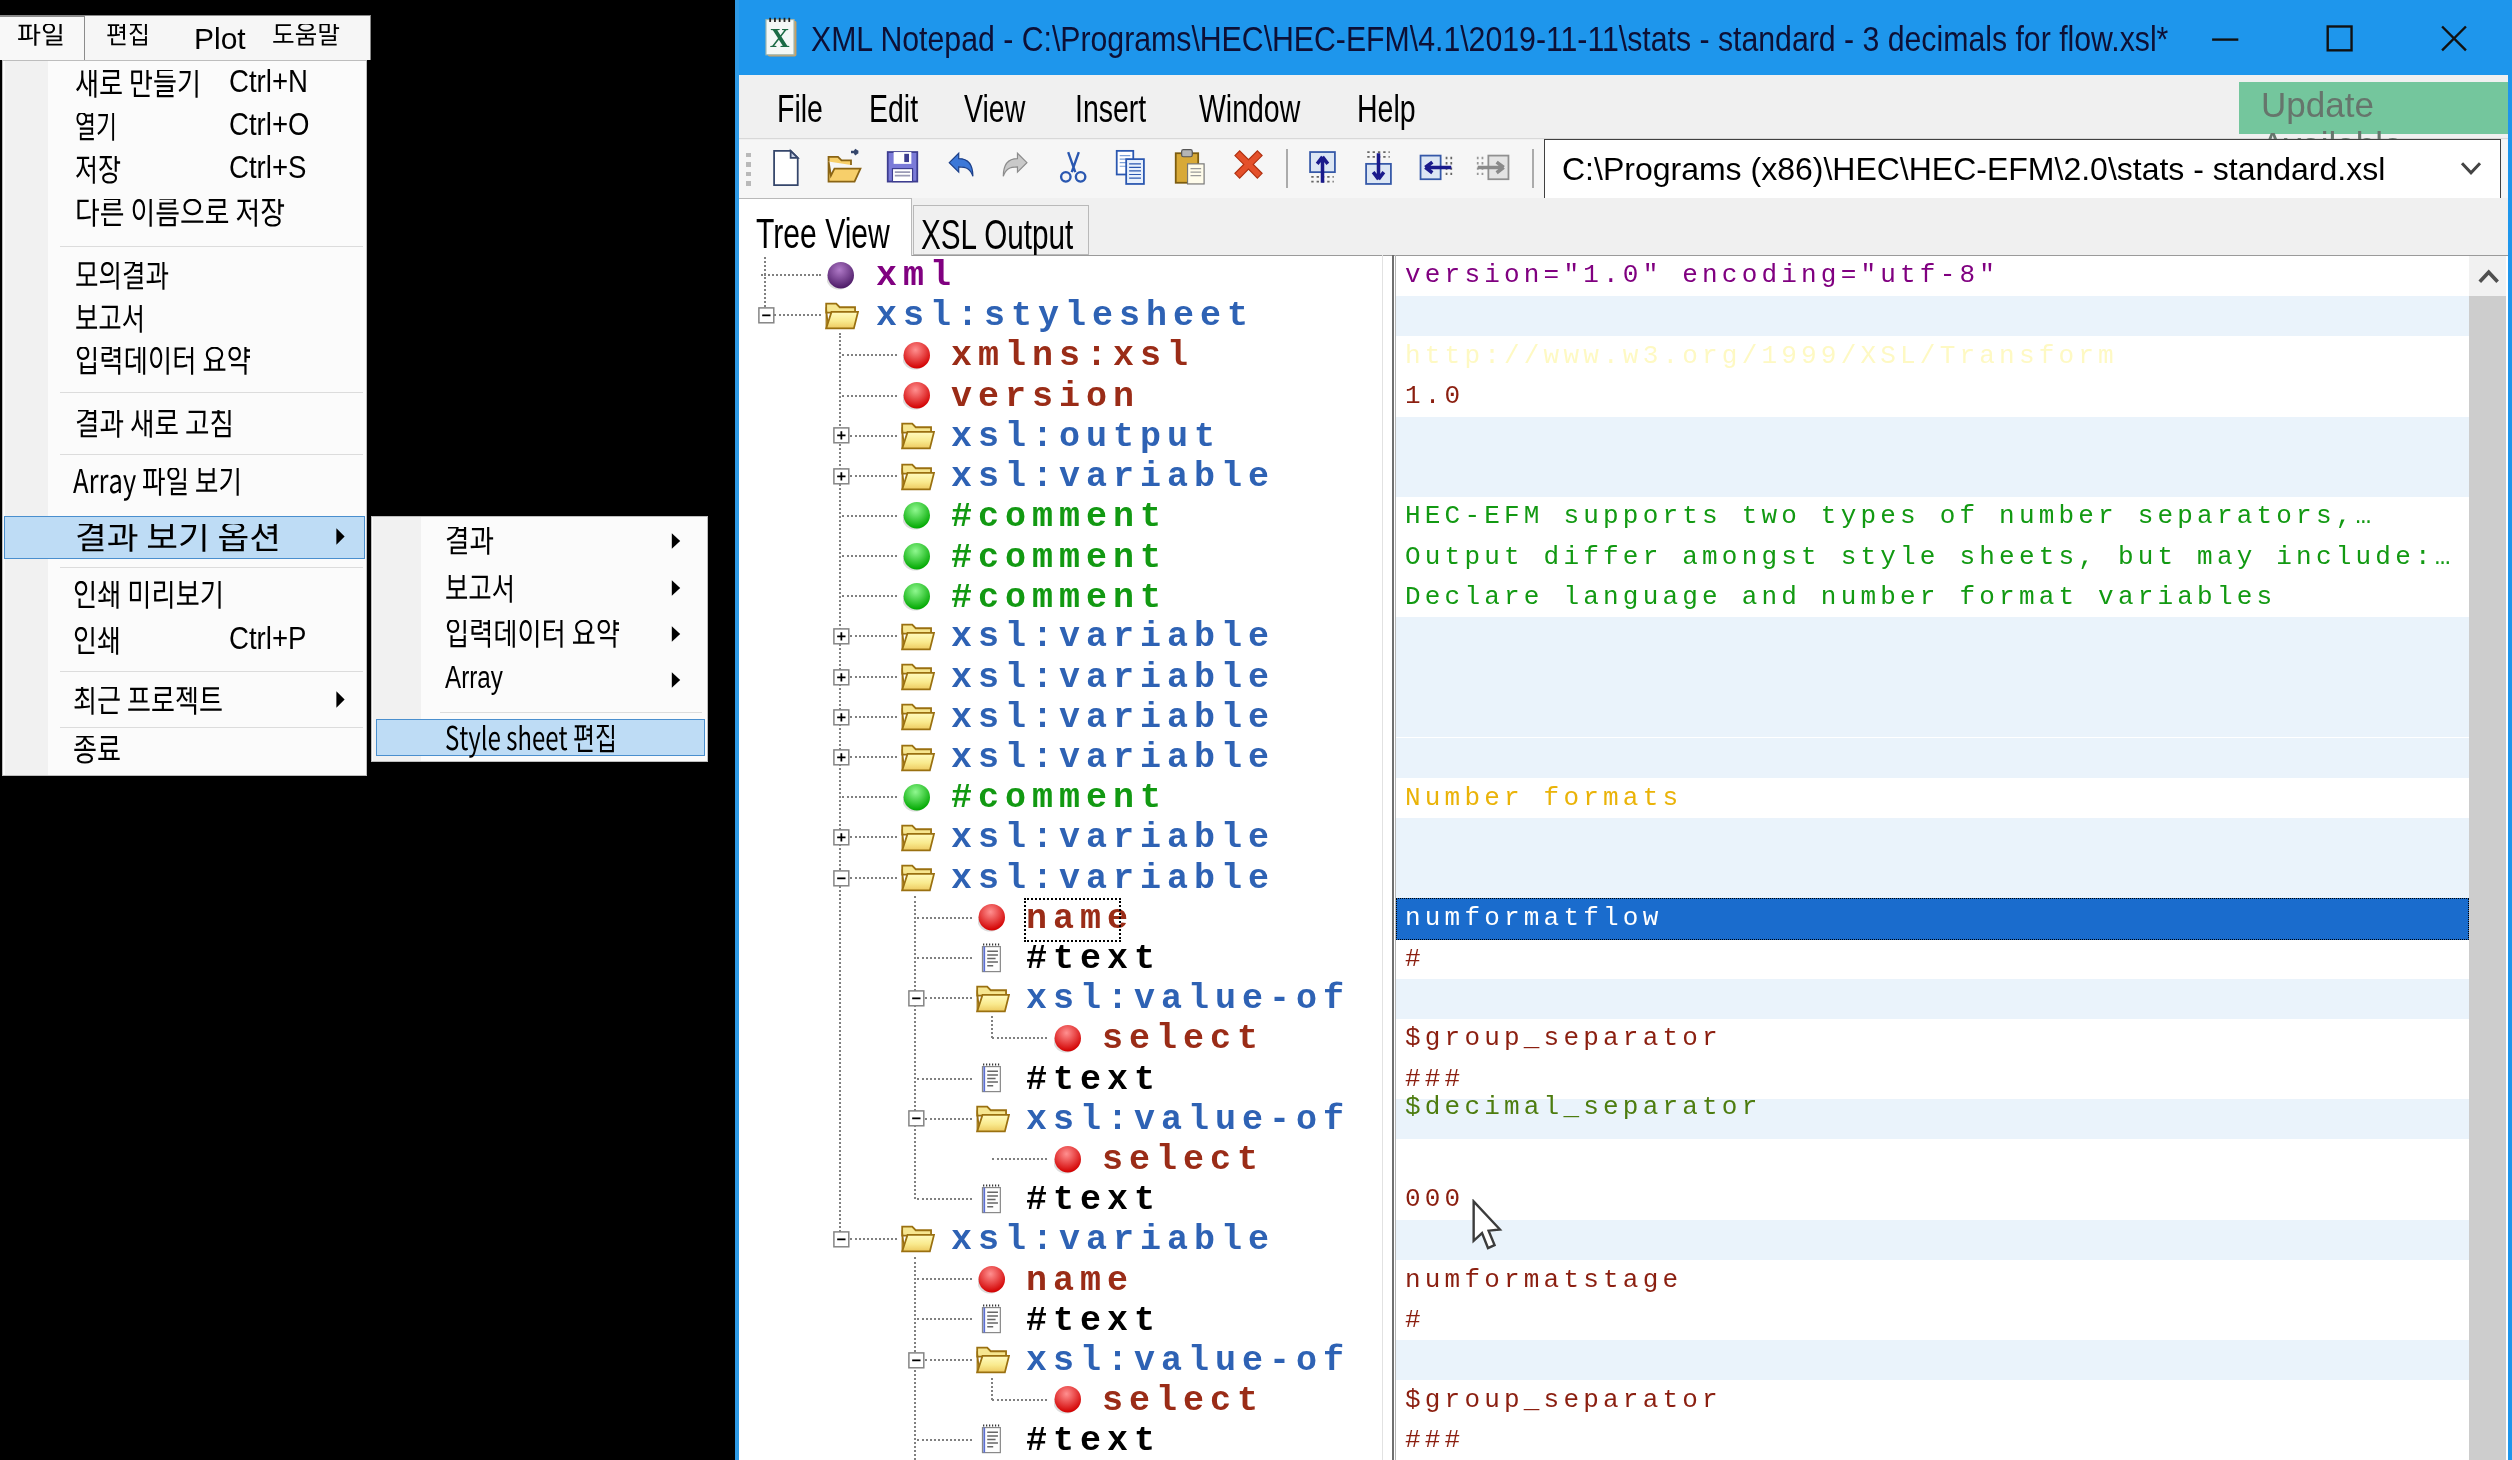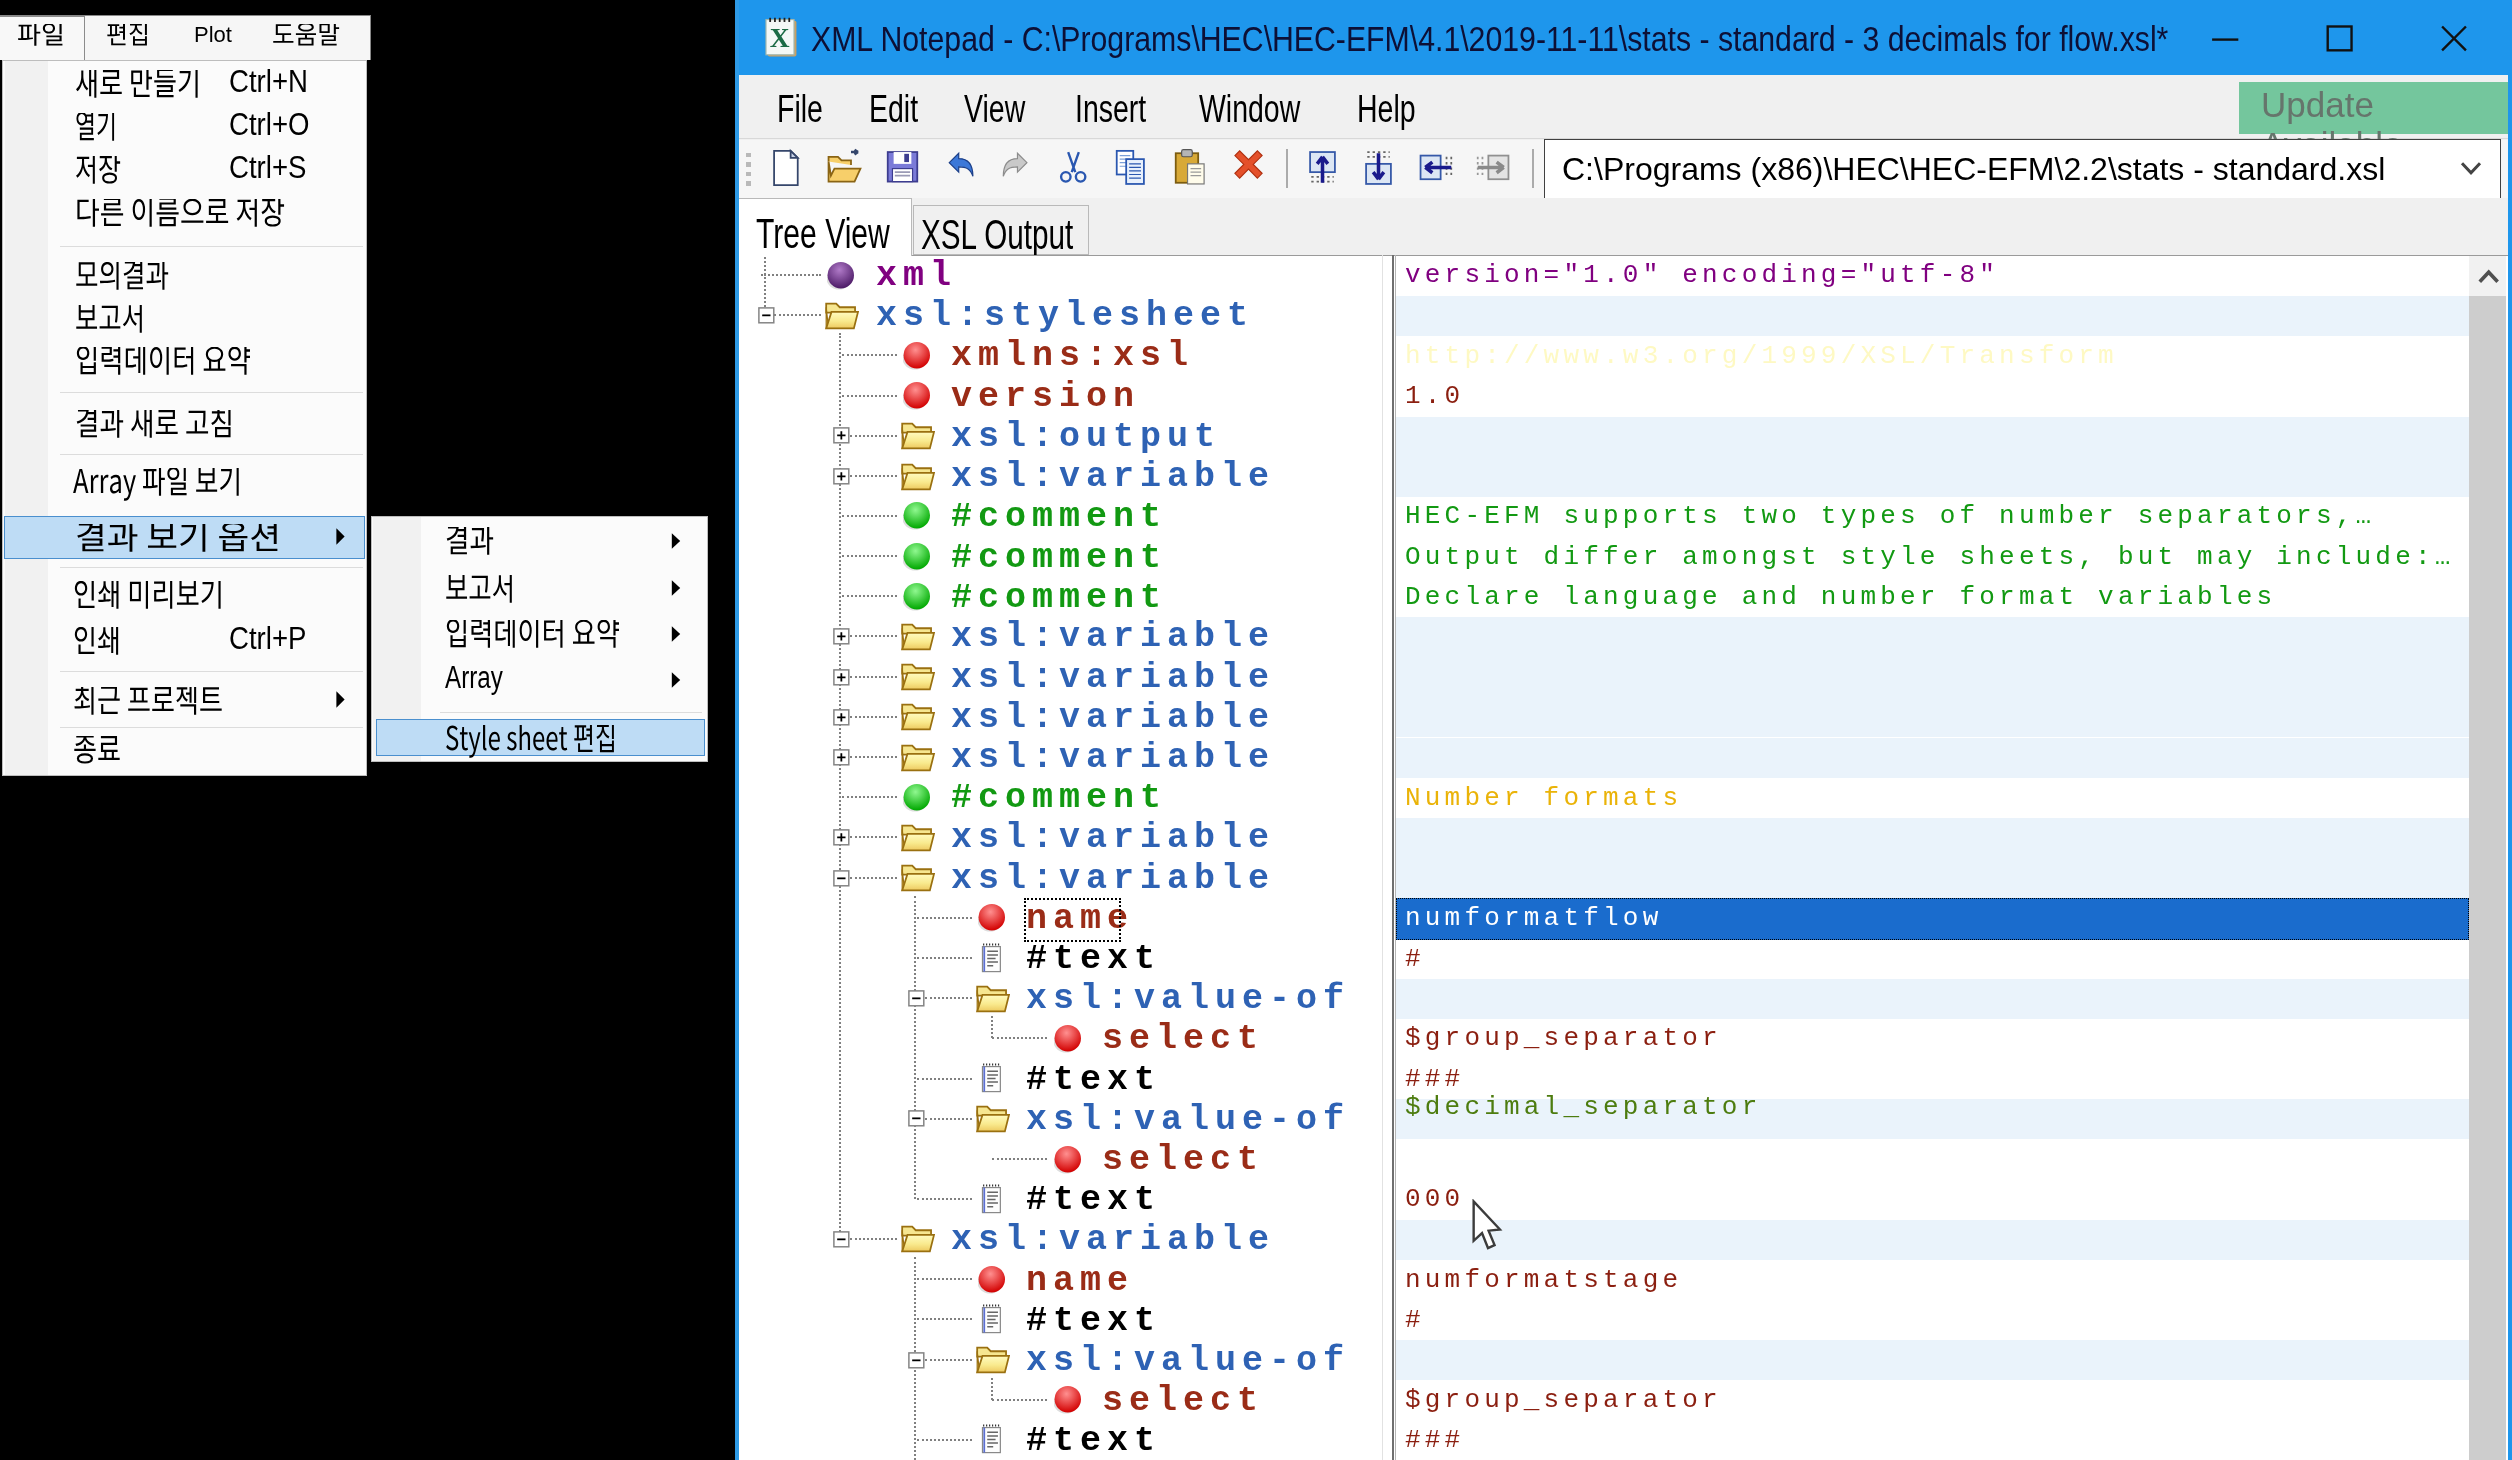--- a/index.html
+++ b/index.html
@@ -105,21 +105,21 @@
 <path d="M50 16 v36 M58 16 v36" stroke="#666" stroke-width="3" stroke-dasharray="4 5"></path>
 <path d="M58 34 h-44 m0 0 l12 -9 m-12 9 l12 9" stroke="#1a1a8c" stroke-width="6" fill="none"></path>
     </svg>
 <svg class="abs" style="left:1473px;top:147px" width="39" height="42" viewBox="0 0 66 70">
       <rect x="26" y="14" width="34" height="40" fill="#e4e4e4" stroke="#909090" stroke-width="3"></rect>
 <path d="M8 16 v36 M16 16 v36" stroke="#999" stroke-width="3" stroke-dasharray="4 5"></path>
 <path d="M8 34 h44 m0 0 l-12 -9 m12 9 l-12 9" stroke="#8a8a8a" stroke-width="6" fill="none"></path>
     </svg>
 <div class="abs" style="left:1532px;top:149px;width:1.8px;height:39px;background:#ababab"></div>
 <div class="abs" style="left:1544px;top:139px;width:957px;height:60px;background:#fff;border:1.8px solid #404040"></div>
-<div class="abs" style="left:1562px;top:151px;font-size:32px;color:#000;white-space:pre">C:\Programs (x86)\HEC\HEC-EFM\2.2\stats - standard.xsl</div>
+<div class="abs" style="left:1562px;top:151px;font-size:32px;color:#000;white-space:pre">C:\Programs (x86)\HEC\HEC-EFM\2.0\stats - standard.xsl</div>
 <svg class="abs" style="left:2456px;top:156px" width="30" height="24" viewBox="0 0 50 40">
 <path d="M10 12 l15 16 l15 -16" stroke="#444" stroke-width="5" fill="none"></path>
     </svg>
 <div class="abs" style="left:735px;top:198px;width:1777px;height:57px;background:#f0f0f0"></div>
 <div class="abs" style="left:913px;top:205px;width:176px;height:50px;background:#f0f0f0;border:1.2px solid #b9b9b9"></div>
 <div class="abs" style="left:921px;top:210px;font-size:43px;color:#000;transform:scaleX(0.69);transform-origin:0 0">XSL Output</div>
 <div class="abs" style="left:738px;top:255px;width:1770px;height:1205px;background:#fff;border-top:1.2px solid #9a9a9a"></div>
 <div class="abs" style="left:738px;top:198px;width:174px;height:58px;background:#fff;border:1.2px solid #b9b9b9;border-bottom:none;border-left:none"></div>
 <div class="abs" style="left:756px;top:209px;font-size:43px;color:#000;transform:scaleX(0.70);transform-origin:0 0">Tree View</div>
 <div class="abs" style="left:735px;top:0;width:3.6px;height:1460px;background:#2e9ae6"></div>
@@ -593,21 +593,21 @@
 <path d="M6 4 L6 70 L20 57 L30 82 L41 77 L31 53 L50 51 Z" fill="#fff" stroke="#3c3c3c" stroke-width="4" stroke-linejoin="miter"></path>
 </svg>
 <div class="abs" style="left:0;top:15px;width:371px;height:45px;background:#f6f6f6;border-top:1.2px solid #888;border-right:1.2px solid #888"></div>
 <div class="abs" style="left:0;top:16px;width:85px;height:44px;background:#f8f8f8;border:1.2px solid #8c8c8c;border-left:none;border-bottom:none"></div>
 <svg style="position:absolute;left:16.7px;top:24px" width="48" height="26" viewBox="0 -760 1840 1000" preserveAspectRatio="none">
       <path d="M61.419677734375 -729.620849609375H564.8299560546875V-661.7894287109375H61.419677734375ZM48.759765625 -145.9891357421875 38.859619140625 -216.2105712890625Q120.12518654586378 -216.2105712890625 216.25640652523163 -217.66878400530135Q312.38762650459944 -219.12699672154017 412.97854225620597 -224.4737766810826Q513.5694580078125 -229.820556640625 606.3994140625 -241.2105712890625L611.3494873046875 -179.499267578125Q517.1295166015625 -164.3292236328125 417.1895751953125 -157.0491943359375Q317.2496337890625 -149.7691650390625 222.8096923828125 -147.879150390625Q128.3697509765625 -145.9891357421875 48.759765625 -145.9891357421875ZM158.47900390625 -678.0296630859375H239.4508056640625V-197.0701904296875H158.47900390625ZM386.798828125 -678.0296630859375H467.16064453125V-197.0701904296875H386.798828125ZM661.7489013671875 -826.5303955078125H745.060791015625V77.92041015625H661.7489013671875ZM725.92041015625 -465.4508056640625H893.020263671875V-395.6693115234375H725.92041015625ZM1223.6357251544332 -793.7706298828125Q1291.780029296875 -793.7706298828125 1344.400146484375 -768.2105712890625Q1397.020263671875 -742.6505126953125 1427.1653442382812 -697.6154174804688Q1457.3104248046875 -652.580322265625 1457.3104248046875 -592.8260595271017Q1457.3104248046875 -534.1201171875 1427.1653442382812 -488.780029296875Q1397.020263671875 -443.43994140625 1344.400146484375 -418.18487548828125Q1291.780029296875 -392.9298095703125 1223.6357251544332 -392.9298095703125Q1156.539794921875 -392.9298095703125 1103.7246704101562 -418.18487548828125Q1050.9095458984375 -443.43994140625 1020.45947265625 -488.68389892578125Q990.0093994140625 -533.9278564453125 990.0093994140625 -592.8502197265625Q990.0093994140625 -652.580322265625 1020.4332216702975 -697.6975258275082Q1050.8570439265325 -742.8147293893915 1103.6984194242036 -768.292679636102Q1156.539794921875 -793.7706298828125 1223.6357251544332 -793.7706298828125ZM1223.760952173737 -725.379150390625Q1179.80029296875 -725.379150390625 1145.4055786132812 -708.559326171875Q1111.0108642578125 -691.739501953125 1090.9960327148438 -661.8697509765625Q1070.981201171875 -632.0 1070.981201171875 -593.0452270507812Q1070.981201171875 -554.0904541015625 1090.9960327148438 -524.3306884765625Q1111.0108642578125 -494.5709228515625 1145.3324508666992 -477.7510986328125Q1179.654037475586 -460.9312744140625 1223.7817916870117 -460.9312744140625Q1267.9095458984375 -460.9312744140625 1302.4142456054688 -477.7510986328125Q1336.9189453125 -494.5709228515625 1356.9337768554688 -524.3306884765625Q1376.9486083984375 -554.0904541015625 1376.9486083984375 -593.0452270507812Q1376.9486083984375 -632.0 1356.9337768554688 -661.8697509765625Q1336.9189453125 -691.739501953125 1302.320278345612 -708.559326171875Q1267.721611378724 -725.379150390625 1223.760952173737 -725.379150390625ZM1627.798828125 -826.5303955078125H1711.1107177734375V-363.5303955078125H1627.798828125ZM1126.3494873046875 -319.16064453125H1711.1107177734375V-99.83935546875H1209.4913330078125V36.3697509765625H1128.5694580078125V-161.7706298828125H1629.1888427734375V-252.8892822265625H1126.3494873046875ZM1128.5694580078125 -0.7908935546875H1741.700439453125V65.8704833984375H1128.5694580078125Z" fill="#000"></path>
     </svg>
 <svg style="position:absolute;left:106px;top:24px" width="44" height="26" viewBox="0 -760 1840 1000" preserveAspectRatio="none">
       <path d="M710.5289306640625 -826.5303955078125H793.8408203125V-153.56005859375H710.5289306640625ZM76.739501953125 -753.940673828125H552.6099853515625V-685.71923828125H76.739501953125ZM61.8096923828125 -289.819091796875 52.299560546875 -360.04052734375Q126.6895751953125 -360.04052734375 217.32851068327957 -361.49552565354566Q307.96744617124665 -362.95052396334137 402.0734447653108 -367.8005183293269Q496.179443359375 -372.6505126953125 580.619384765625 -382.260498046875L585.3494873046875 -320.1591796875Q498.5885230109149 -306.34794921875 405.41907839998873 -299.97353515625Q312.2496337890625 -293.59912109375 223.72467041015625 -291.7091064453125Q135.19970703125 -289.819091796875 61.8096923828125 -289.819091796875ZM166.35888671875 -695.2293701171875H246.940673828125V-348.260498046875H166.35888671875ZM382.798828125 -695.2293701171875H462.9906005859375V-348.260498046875H382.798828125ZM560.140380859375 -655.28076171875H754.3900146484375V-587.059326171875H560.140380859375ZM560.140380859375 -482.6302490234375H754.3900146484375V-414.4088134765625H560.140380859375ZM215.299560546875 -10.40087890625H817.720703125V57.820556640625H215.299560546875ZM215.299560546875 -208.8798828125H298.00146484375V32.6505126953125H215.299560546875ZM1210.6490478515625 -748.9703369140625H1279.2105712890625V-679.4508056640625Q1279.2105712890625 -599.940673828125 1247.0256958007812 -531.0904541015625Q1214.8408203125 -462.240234375 1157.060791015625 -411.56005859375Q1099.28076171875 -360.8798828125 1023.020263671875 -334.7098388671875L981.4493408203125 -400.541259765625Q1032.4696044921875 -416.9312744140625 1074.2745971679688 -445.12628173828125Q1116.07958984375 -473.3212890625 1146.5694580078125 -510.1512451171875Q1177.059326171875 -546.981201171875 1193.8541870117188 -590.2510986328125Q1210.6490478515625 -633.52099609375 1210.6490478515625 -679.4508056640625ZM1226.95947265625 -748.9703369140625H1295.1309814453125V-679.4508056640625Q1295.1309814453125 -635.52099609375 1311.7308349609375 -594.9461059570312Q1328.3306884765625 -554.3712158203125 1359.2355346679688 -519.3462524414062Q1390.140380859375 -484.3212890625 1431.8603515625 -457.8212890625Q1473.580322265625 -431.3212890625 1523.820556640625 -415.541259765625L1482.6396484375 -350.7098388671875Q1407.5491943359375 -374.8798828125 1349.8541870117188 -423.06005859375Q1292.1591796875 -471.240234375 1259.559326171875 -537.0904541015625Q1226.95947265625 -602.940673828125 1226.95947265625 -679.4508056640625ZM1004.31982421875 -767.28076171875H1499.2901611328125V-700.4493408203125H1004.31982421875ZM1627.798828125 -826.5303955078125H1711.1107177734375V-337.0499267578125H1627.798828125ZM1128.95947265625 -292.7301025390625H1210.4913330078125V-185.1309814453125H1629.1888427734375V-292.7301025390625H1711.1107177734375V65.8704833984375H1128.95947265625ZM1210.4913330078125 -118.859619140625V-2.3509521484375H1629.1888427734375V-118.859619140625Z" fill="#000"></path>
     </svg>
-<div class="abs" style="left:194px;top:21.5px;font-size:22px;color:#000">Plot</div>
+<div class="abs" style="left:194px;top:21.5px;font-size:30px;color:#000">Plot</div>
 <svg style="position:absolute;left:272px;top:24px" width="68" height="26" viewBox="0 -760 2760 1000" preserveAspectRatio="none">
       <path d="M153.7894287109375 -404.28076171875H774.820556640625V-336.6693115234375H153.7894287109375ZM50.0296630859375 -105.1107177734375H869.7503662109375V-35.71923828125H50.0296630859375ZM416.819091796875 -375.1700439453125H499.1309814453125V-77.700439453125H416.819091796875ZM153.7894287109375 -754.500732421875H765.7706298828125V-686.279296875H236.7113037109375V-374.2901611328125H153.7894287109375ZM1337.4290771484375 -365.2496337890625H1419.1309814453125V-208.6099853515625H1337.4290771484375ZM1378.1471019071691 -809.820556640625Q1476.460205078125 -809.820556640625 1547.5553588867188 -789.4555053710938Q1618.6505126953125 -769.0904541015625 1657.4906005859375 -731.140380859375Q1696.3306884765625 -693.1903076171875 1696.3306884765625 -639.2213016250759Q1696.3306884765625 -586.2901611328125 1657.4906005859375 -548.340087890625Q1618.6505126953125 -510.3900146484375 1547.5553588867188 -490.52496337890625Q1476.460205078125 -470.659912109375 1378.1471019071691 -470.659912109375Q1280.8798828125 -470.659912109375 1209.2847290039062 -490.52496337890625Q1137.6895751953125 -510.3900146484375 1098.8494873046875 -548.340087890625Q1060.0093994140625 -586.2901611328125 1060.0093994140625 -639.2213016250759Q1060.0093994140625 -693.1903076171875 1098.8494873046875 -731.140380859375Q1137.6895751953125 -769.0904541015625 1209.2847290039062 -789.4555053710938Q1280.8798828125 -809.820556640625 1378.1471019071691 -809.820556640625ZM1378.3650512695312 -744.5491943359375Q1306.7503662109375 -744.5491943359375 1254.2456665039062 -731.9493408203125Q1201.740966796875 -719.3494873046875 1173.5061645507812 -696.0897216796875Q1145.2713623046875 -672.8299560546875 1145.2713623046875 -639.3317192925347Q1145.2713623046875 -606.6505126953125 1173.5061645507812 -583.3907470703125Q1201.740966796875 -560.1309814453125 1254.2456665039062 -547.8361206054688Q1306.7503662109375 -535.541259765625 1378.3650512695312 -535.541259765625Q1449.979736328125 -535.541259765625 1502.2894287109375 -547.8361206054688Q1554.59912109375 -560.1309814453125 1582.8339233398438 -583.3907470703125Q1611.0687255859375 -606.6505126953125 1611.0687255859375 -639.3317192925347Q1611.0687255859375 -672.8299560546875 1582.8339233398438 -696.0897216796875Q1554.59912109375 -719.3494873046875 1502.2894287109375 -731.9493408203125Q1449.979736328125 -744.5491943359375 1378.3650512695312 -744.5491943359375ZM1069.9095458984375 -232.0701904296875H1686.92041015625V65.8704833984375H1069.9095458984375ZM1605.778564453125 -165.23876953125H1151.0513916015625V-1.5709228515625H1605.778564453125ZM969.6396484375 -401.500732421875H1786.92041015625V-333.6693115234375H969.6396484375ZM2508.6287841796875 -826.5303955078125H2591.5506591796875V-366.580322265625H2508.6287841796875ZM2555.3900146484375 -632.0810546875H2724.6302490234375V-563.299560546875H2555.3900146484375ZM1927.1092529296875 -775.720703125H2342.8502197265625V-413.099853515625H1927.1092529296875ZM2261.9283447265625 -709.279296875H2008.0311279296875V-479.9312744140625H2261.9283447265625ZM2017.499267578125 -323.820556640625H2591.5506591796875V-101.83935546875H2101.0311279296875V33.8096923828125H2019.71923828125V-164.380615234375H2510.018798828125V-257.5491943359375H2017.499267578125ZM2019.71923828125 -1.180908203125H2624.0904541015625V65.8704833984375H2019.71923828125Z" fill="#000"></path>
     </svg>
 <div class="abs" style="left:1.8px;top:60px;width:365px;height:716px;background:#fbfbfb;border:1.2px solid #bdbdbd"></div>
 <div class="abs" style="left:4.8px;top:61px;width:43px;height:714px;background:#f1f1f1"></div>
 <div class="abs" style="left:3.6px;top:516px;width:361px;height:43px;background:#bedcf5;border:1.8px solid #4a8fce"></div>
 <svg style="position:absolute;left:75px;top:70px" width="126" height="33" viewBox="0 -760 4824 1000" preserveAspectRatio="none">
       <path d="M239.5289306640625 -741.6005859375H304.580322265625V-569.3712158203125Q304.580322265625 -498.180908203125 290.00543212890625 -430.380615234375Q275.4305419921875 -362.580322265625 247.96563720703125 -302.75506591796875Q220.500732421875 -242.9298095703125 181.30572509765625 -195.27459716796875Q142.1107177734375 -147.619384765625 92.8704833984375 -117.71923828125L39.619384765625 -179.380615234375Q86.6895751953125 -206.8907470703125 123.51953125 -249.120849609375Q160.3494873046875 -291.3509521484375 186.4493408203125 -343.60601806640625Q212.5491943359375 -395.861083984375 226.0390625 -453.5311279296875Q239.5289306640625 -511.201171875 239.5289306640625 -569.3712158203125ZM254.2293701171875 -741.6005859375H319.6707763671875V-574.0513916015625Q319.6707763671875 -518.1512451171875 332.2706298828125 -463.00616455078125Q344.8704833984375 -407.861083984375 369.1903076171875 -358.88604736328125Q393.5101318359375 -309.9110107421875 428.86505126953125 -270.1309814453125Q464.219970703125 -230.3509521484375 509.340087890625 -205.7908935546875L459.4290771484375 -140.619384765625Q409.798828125 -169.3494873046875 371.49383544921875 -214.72467041015625Q333.1888427734375 -260.099853515625 307.198974609375 -317.840087890625Q281.2091064453125 -375.580322265625 267.71923828125 -440.85565185546875Q254.2293701171875 -506.1309814453125 254.2293701171875 -574.0513916015625ZM738.7489013671875 -826.92041015625H818.5506591796875V77.5303955078125H738.7489013671875ZM595.1201171875 -463.4305419921875H768.83935546875V-394.819091796875H595.1201171875ZM539.9688720703125 -807.6005859375H618.6005859375V32.4305419921875H539.9688720703125ZM970.0296630859375 -102.720703125H1789.7503662109375V-33.71923828125H970.0296630859375ZM1336.819091796875 -296.3900146484375H1419.1309814453125V-73.900146484375H1336.819091796875ZM1069.95947265625 -759.940673828125H1688.16064453125V-485.619384765625H1154.101318359375V-304.9703369140625H1072.179443359375V-552.060791015625H1606.23876953125V-692.1092529296875H1069.95947265625ZM1072.179443359375 -339.52099609375H1709.16064453125V-271.9095458984375H1072.179443359375ZM2151.1092529296875 -745.380615234375H2566.8502197265625V-326.51953125H2151.1092529296875ZM2485.9283447265625 -678.1591796875H2232.0311279296875V-393.740966796875H2485.9283447265625ZM2732.6287841796875 -827.140380859375H2815.5506591796875V-164.0499267578125H2732.6287841796875ZM2789.8502197265625 -551.720703125H2949.020263671875V-482.5491943359375H2789.8502197265625ZM2252.619384765625 -10.40087890625H2856.140380859375V57.820556640625H2252.619384765625ZM2252.619384765625 -227.1700439453125H2335.3212890625V18.780029296875H2252.619384765625ZM3034.419677734375 -449.2510986328125H3851.700439453125V-381.8096923828125H3034.419677734375ZM3142.95947265625 -589.2916259765625H3754.140380859375V-522.240234375H3142.95947265625ZM3142.95947265625 -797.0108642578125H3744.700439453125V-729.7894287109375H3224.88134765625V-535.6302490234375H3142.95947265625ZM3132.51953125 -303.3306884765625H3746.04052734375V-90.5694580078125H3216.2713623046875V23.1092529296875H3134.739501953125V-152.5506591796875H3664.5086669921875V-238.2293701171875H3132.51953125ZM3134.739501953125 1.1591796875H3773.3104248046875V67.04052734375H3134.739501953125ZM4612.9688720703125 -826.92041015625H4695.6707763671875V77.5303955078125H4612.9688720703125ZM4347.778564453125 -729.48046875H4429.700439453125Q4429.700439453125 -631.2901611328125 4406.4305419921875 -540.219970703125Q4383.16064453125 -449.1497802734375 4333.000732421875 -367.33465576171875Q4282.8408203125 -285.51953125 4203.000732421875 -215.8994140625Q4123.16064453125 -146.279296875 4009.4102783203125 -90.9891357421875L3965.059326171875 -157.6005859375Q4096.3994140625 -220.7706298828125 4181.134216308594 -305.00543212890625Q4265.8690185546875 -389.240234375 4306.823791503906 -492.64508056640625Q4347.778564453125 -596.0499267578125 4347.778564453125 -715.9500732421875ZM4006.859619140625 -729.48046875H4383.07958984375V-661.6490478515625H4006.859619140625Z" fill="#000"></path>
     </svg>
 <div class="abs" style="left:229px;top:64px;font-size:31px;color:#000;transform:scaleX(0.89);transform-origin:0 0">Ctrl+N</div>

